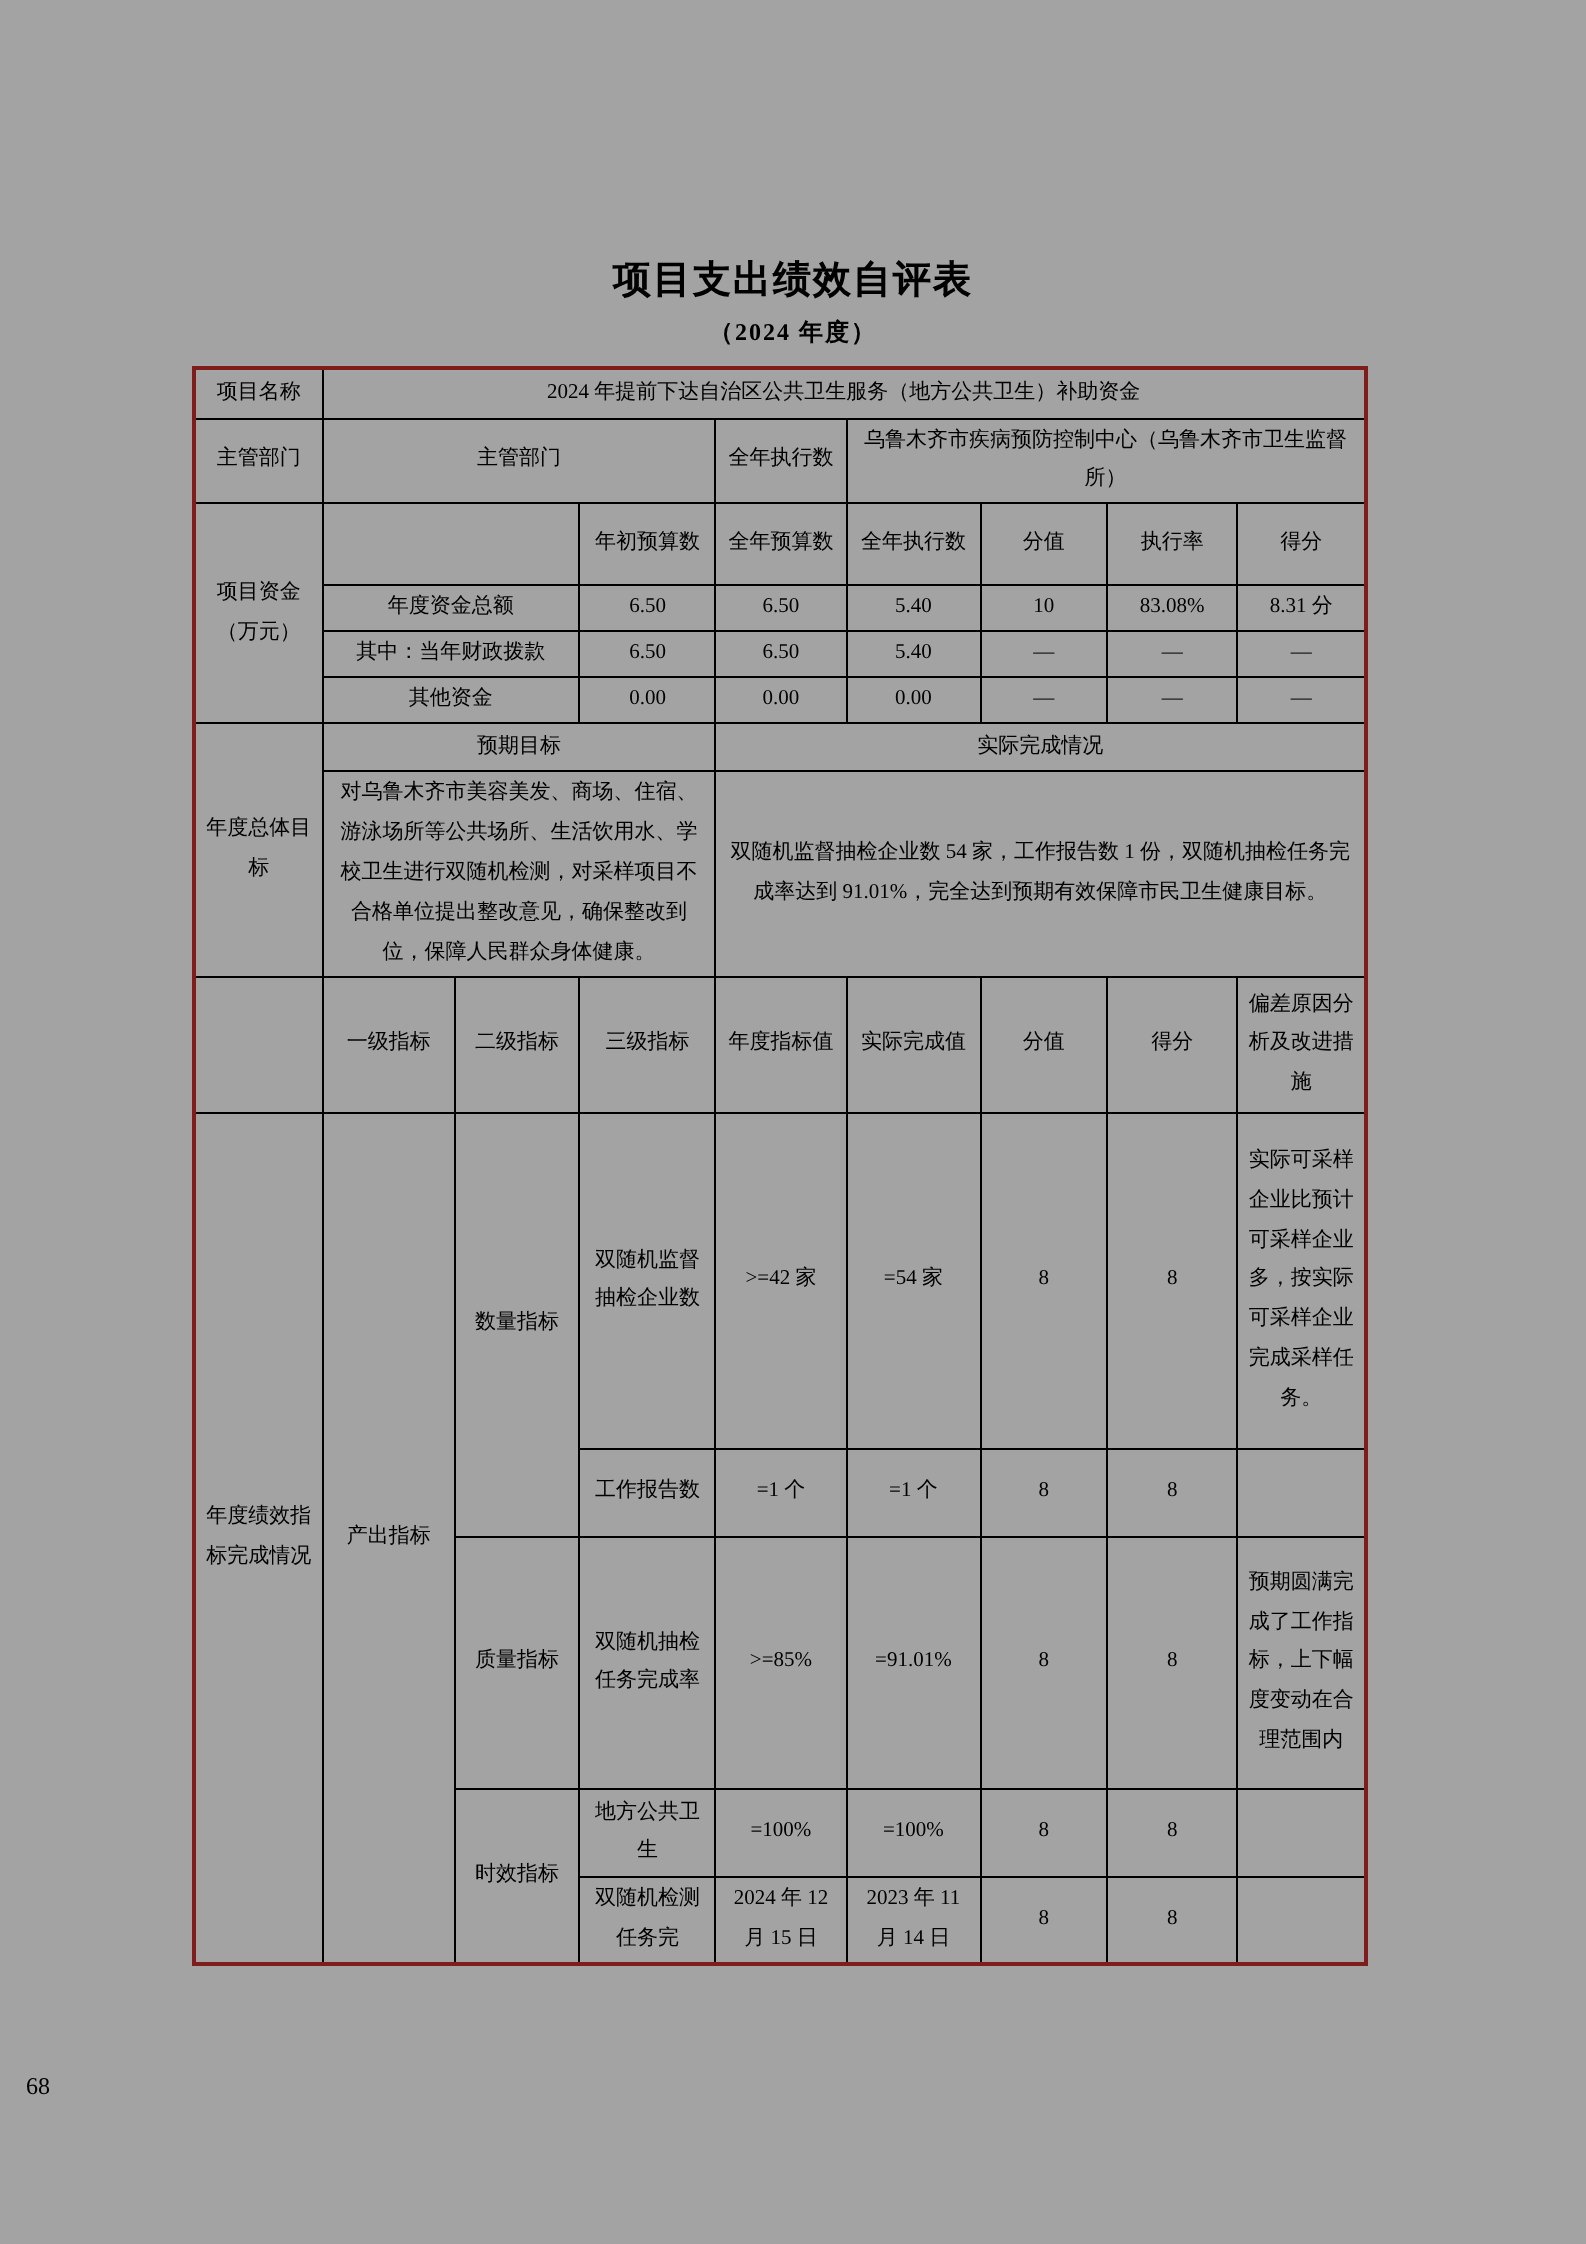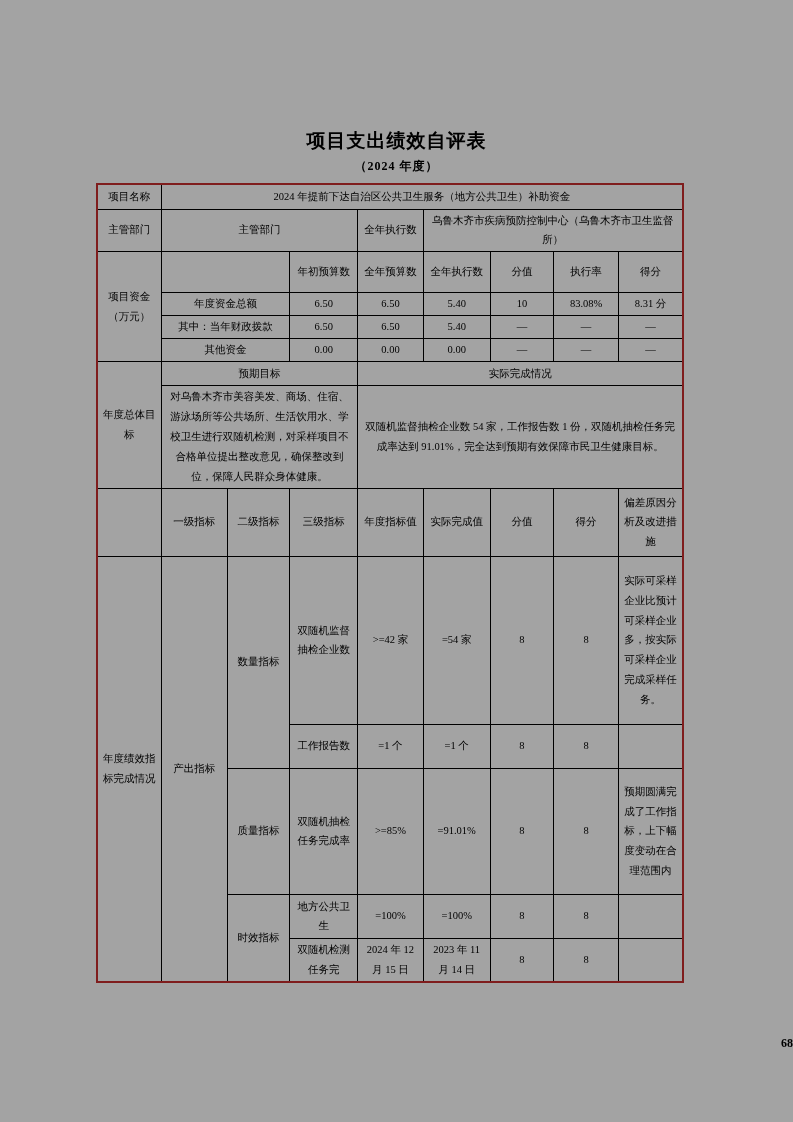--- a/index.html
+++ b/index.html
@@ -44,23 +44,22 @@
     line-height:20px;
   }
   td.dev{
     padding:2px 9px;
     line-height:21px;
   }
   td.label-col{line-height:1.9;}
   .page-number{
     position:absolute;
     left:13px;right:0;top:1036px;
-    text-align:right;
+    text-align:left;
     font-size:12px;
-    font-weight:bold;
   }
 </style>
 </head>
 <body>
 
 <div class="page">
 
   <h1 class="doc-title">项目支出绩效自评表</h1>
   <div class="doc-subtitle">（2024 年度）</div>
 

